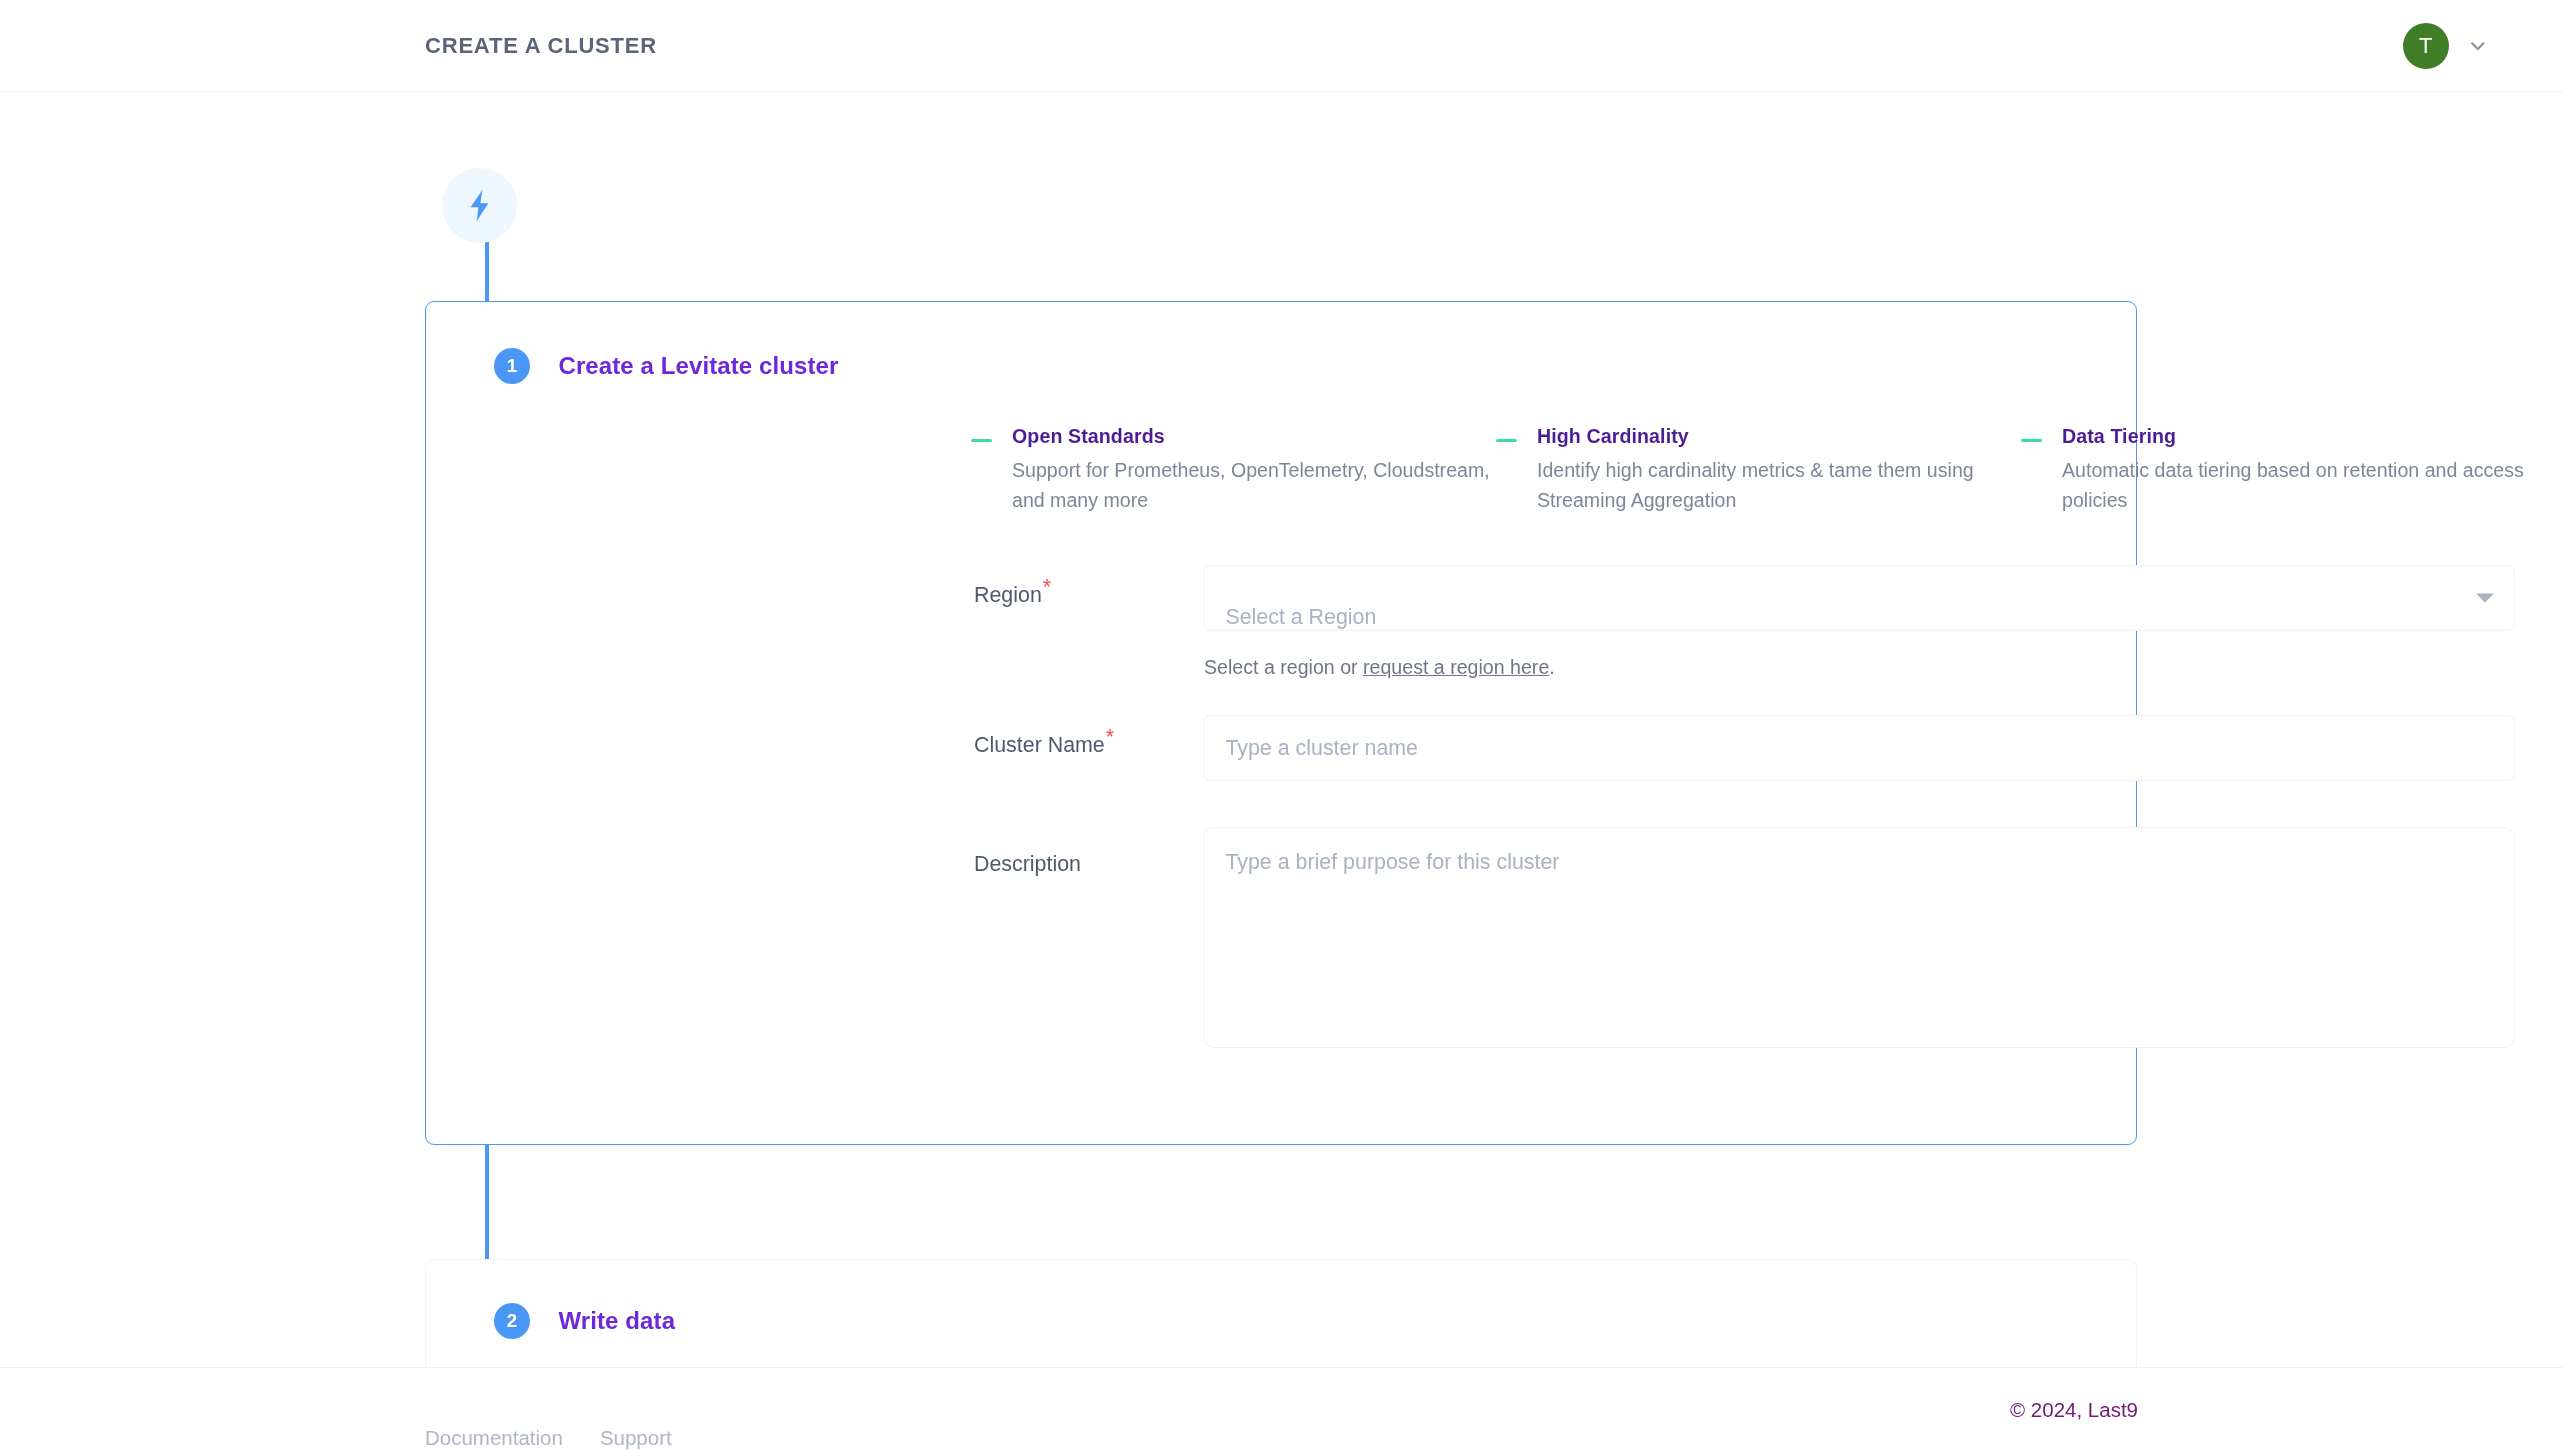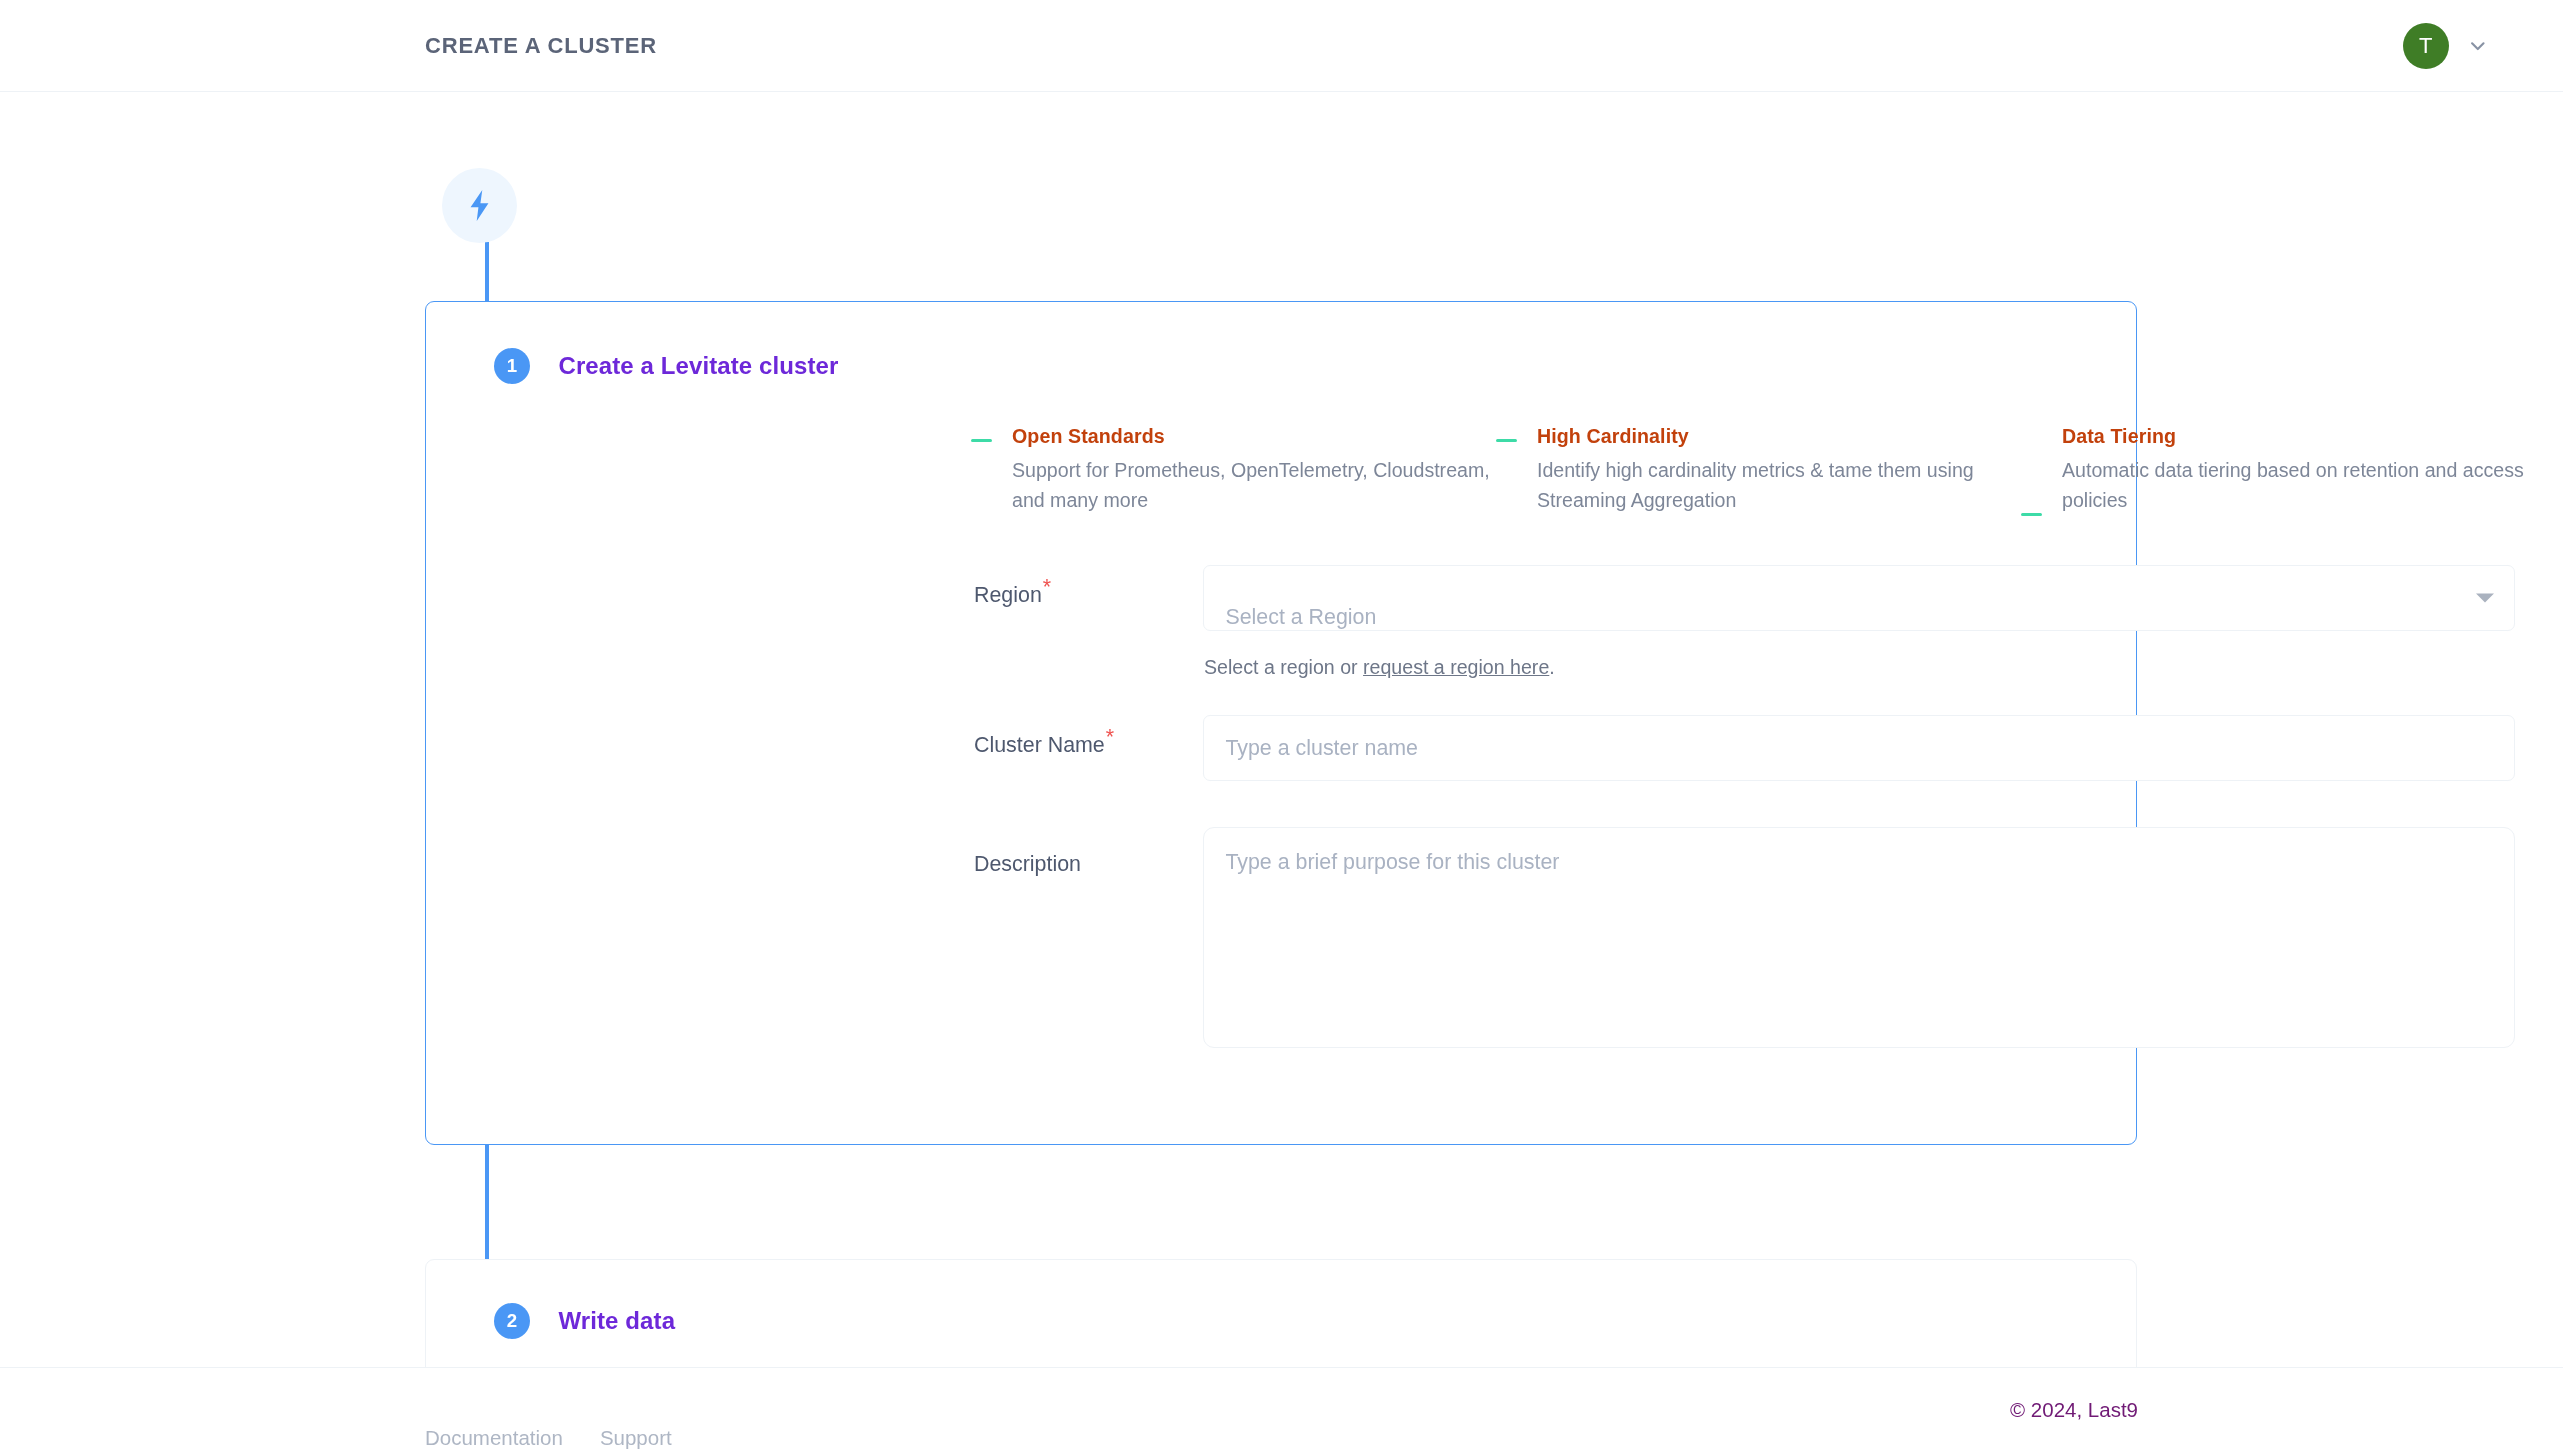--- a/index.html
+++ b/index.html
@@ -158,34 +158,34 @@
     display: flex;
     gap: 0;
   }
   .feature {
     display: flex;
     align-items: flex-start;
     gap: 19.6px;
   }
   .feature:nth-child(1) { width: 525px; }
   .feature:nth-child(2) { width: 525px; }
-  .feature:nth-child(3) { width: 516px; align-items: flex-end; }
+  .feature:nth-child(3) { width: 516px; }
   .feature-dash {
     flex: 0 0 auto;
     width: 21.4px;
     height: 2.7px;
     background: #3ddba7;
     margin-top: 14.2px;
     border-radius: 1.8px;
   }
   .feature-body { flex: 1 1 auto; }
   .feature-title {
     font-size: 19.6px;
     font-weight: 700;
-    color: #c2410c;
+    color: #4c1d95;
     margin-bottom: 7.1px;
     letter-spacing: 0.1px;
   }
   .feature-desc {
     font-size: 19.6px;
     font-weight: 400;
     color: #7d8698;
     line-height: 1.55;
   }
 

